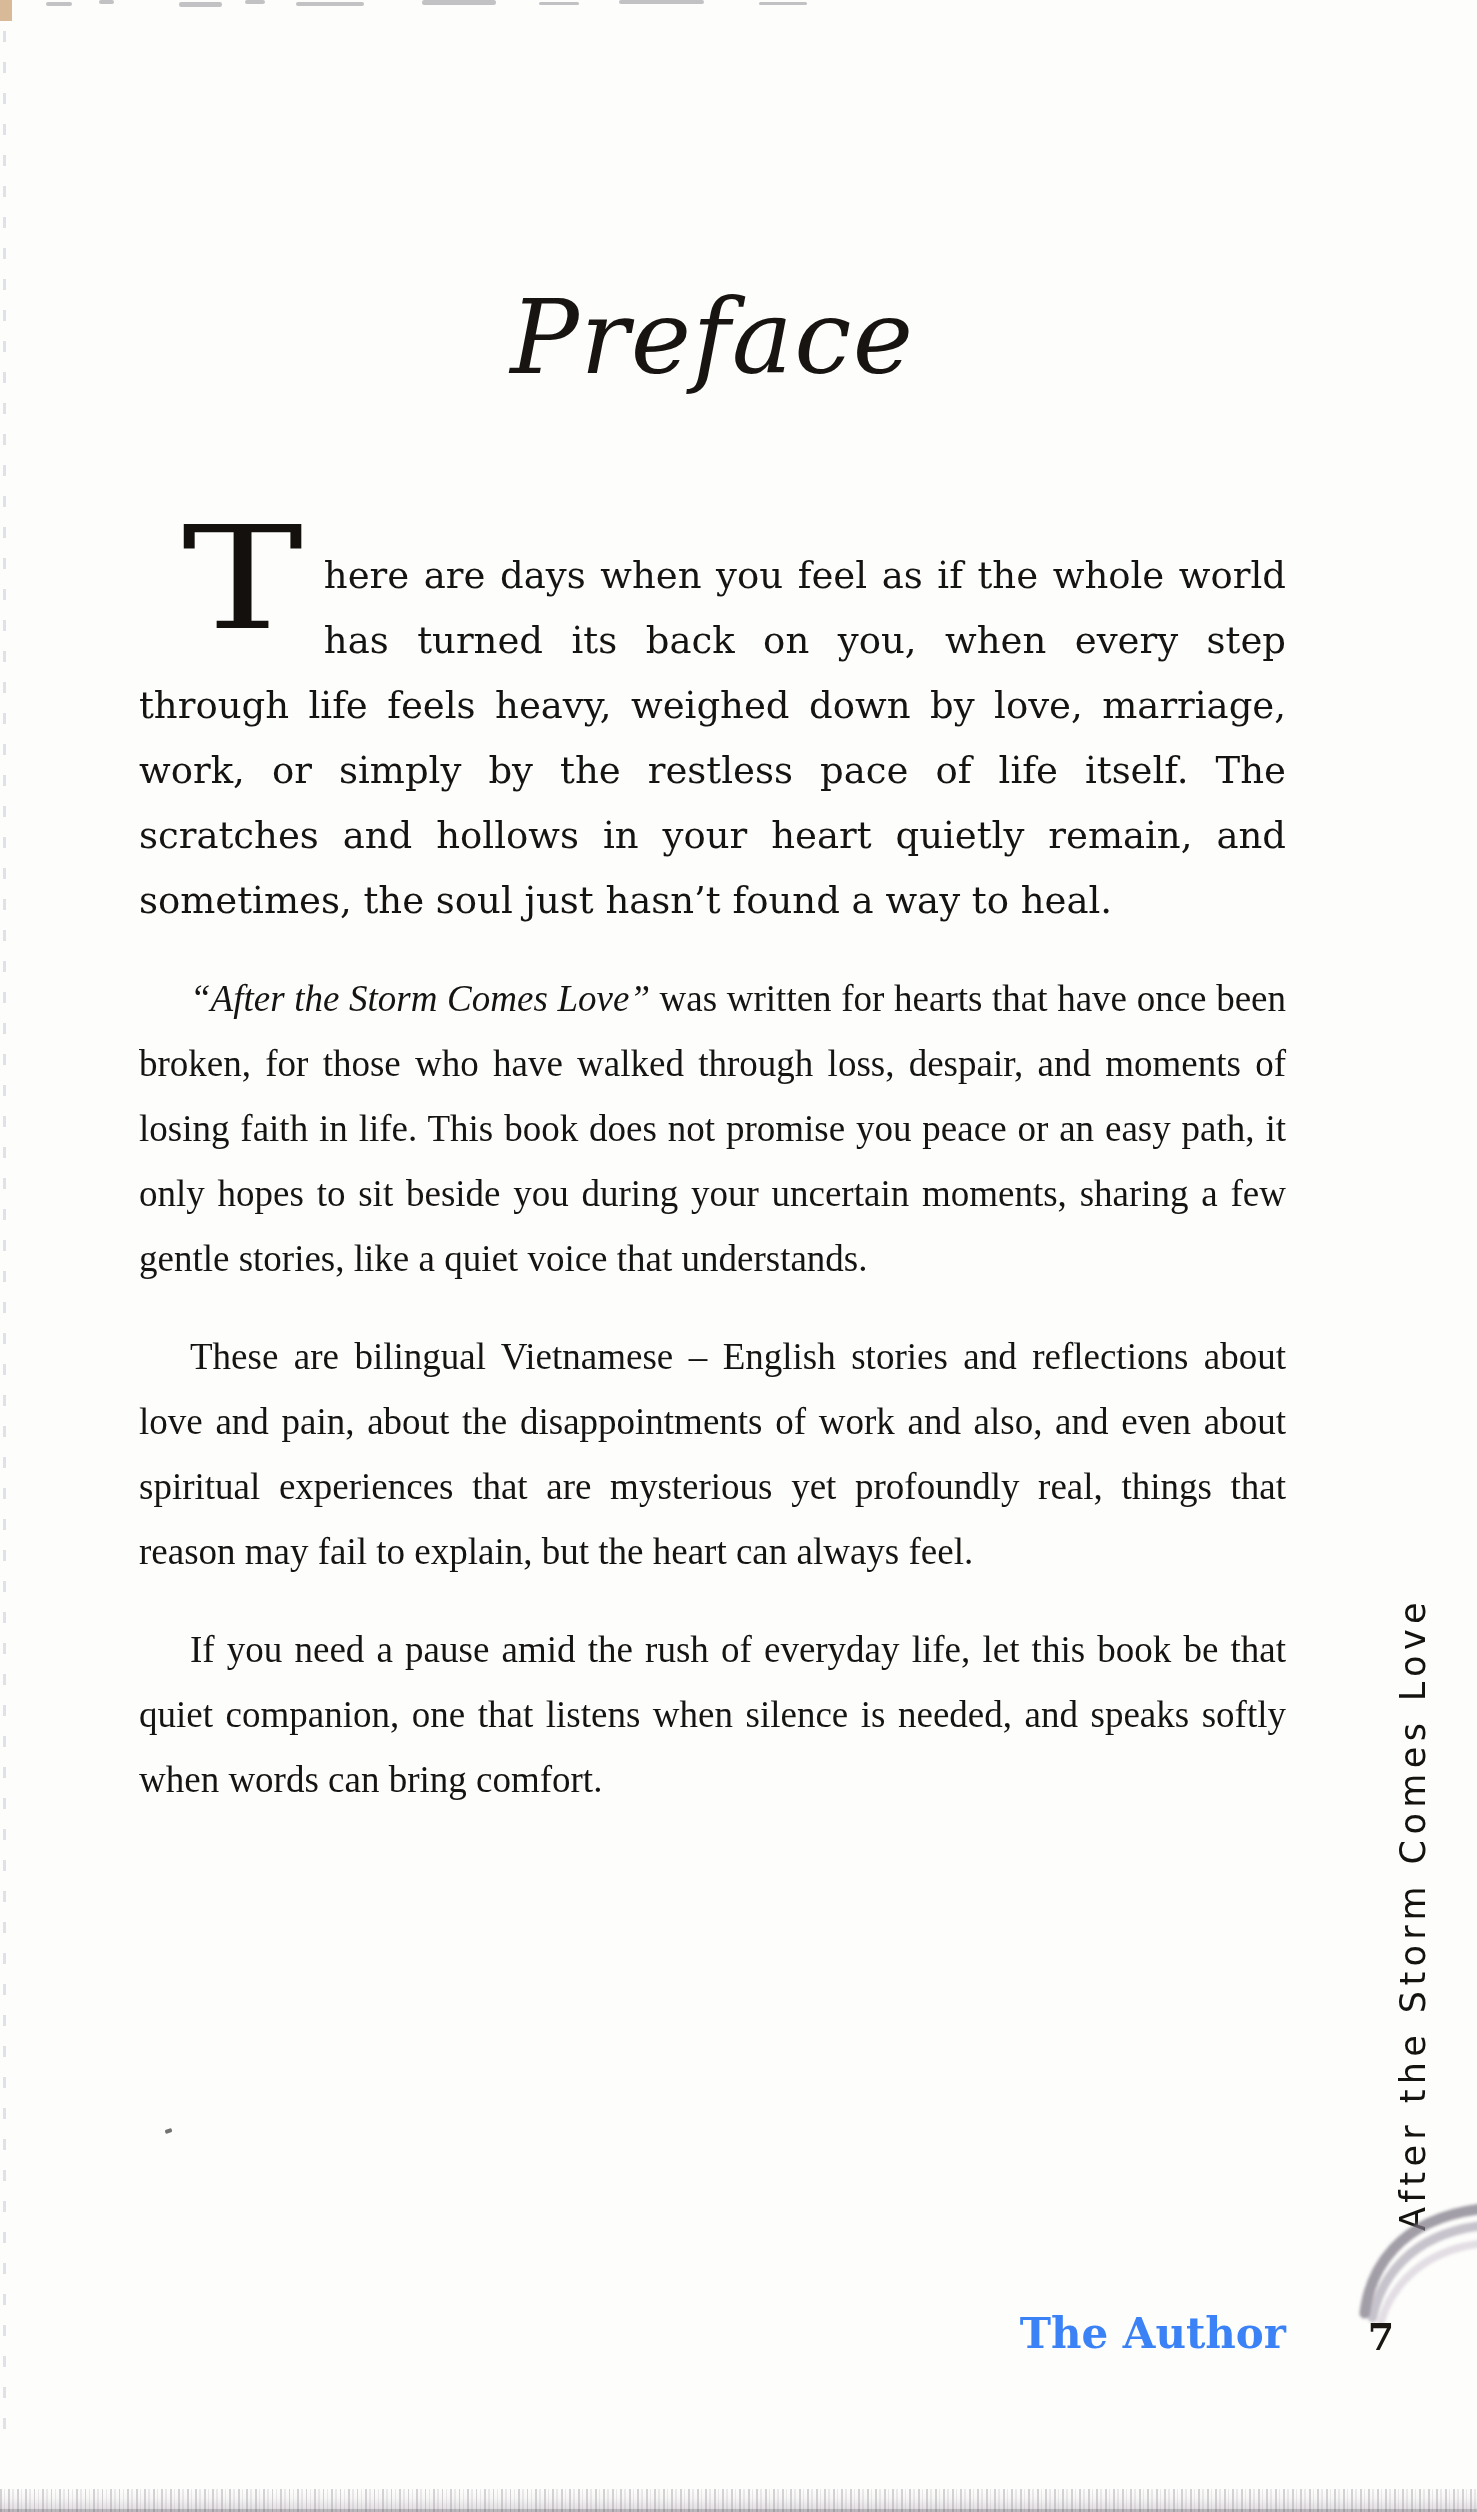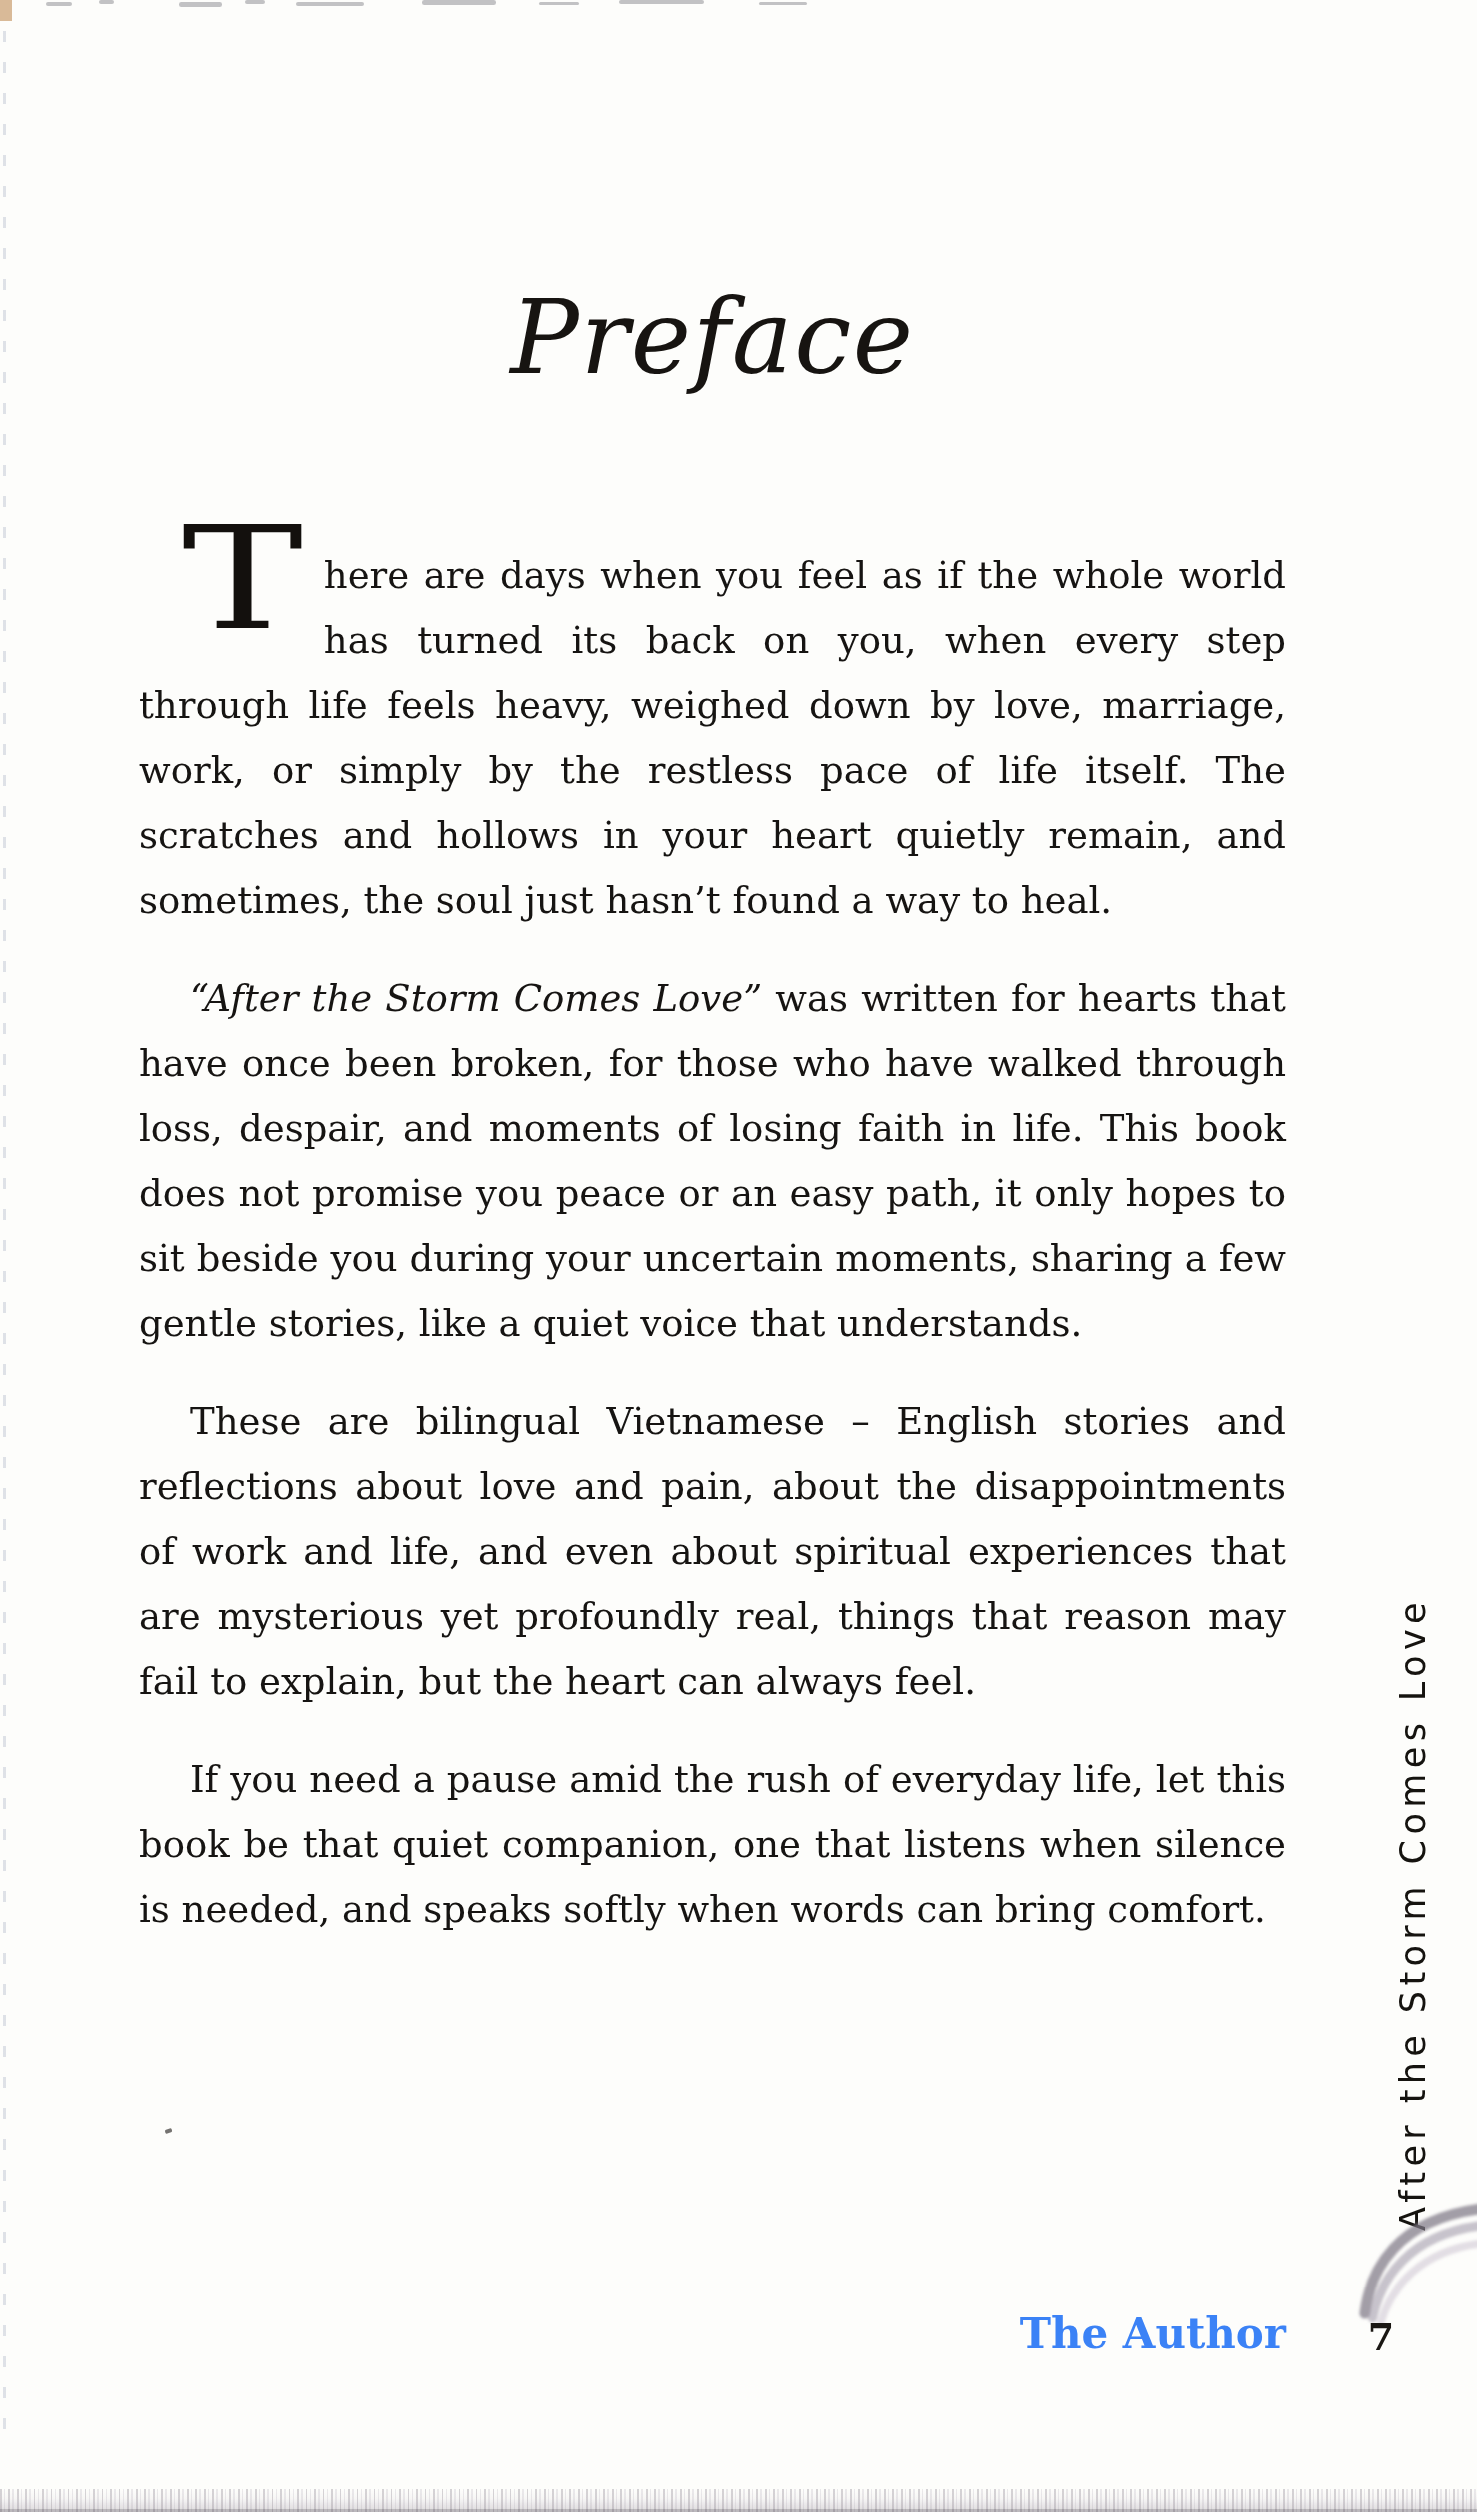--- a/index.html
+++ b/index.html
@@ -18,21 +18,21 @@
     color:#171411;letter-spacing:1.5px;margin:0;font-weight:500;
   }
 
   
   .body-text{
     position:absolute;left:139px;top:543px;width:1147px;
     font-size:37px;line-height:65px;color:#161412;
     text-align:justify;
   }
   .body-text p{margin:0 0 33px 0;}
-  .body-text p.indent{text-indent:51px;}
+  .body-text p.indent{text-indent:51px;font-family:Liberation Serif, serif;}
   .dropcap{
     float:left;width:131px;height:129px;margin:-29px 10.8px 0 43px;
     font:143px/129px "DejaVu Serif",serif;color:#13100d;
     transform:scaleX(1.27);transform-origin:left top;
   }
   .btitle{font-style:italic;}
 
   
   .signature{
     position:absolute;left:139px;top:2311px;width:1147px;
@@ -94,21 +94,21 @@
   <h1 class="title">Preface</h1>
 
   <div class="body-text">
     <p>
       <span class="dropcap">T</span>
       <span>here are days when you feel as if the whole world has turned its back on you, when every step through life feels heavy, weighed down by love, marriage, work, or simply by the restless pace of life itself. The scratches and hollows in your heart quietly remain, and sometimes, the soul just hasn’t found a way to heal.</span>
     </p>
     <p class="indent">
       <span class="btitle">“After the Storm Comes Love”</span><span> was written for hearts that have once been broken, for those who have walked through loss, despair, and moments of losing faith in life. This book does not promise you peace or an easy path, it only hopes to sit beside you during your uncertain moments, sharing a few gentle stories, like a quiet voice that understands.</span>
     </p>
-    <p class="indent">These are bilingual Vietnamese – English stories and reflections about love and pain, about the disappointments of work and life, and even about spiritual experiences that are mysterious yet profoundly real, things that reason may fail to explain, but the heart can always feel.</p>
+    <p class="indent">These are bilingual Vietnamese – English stories and reflections about love and pain, about the disappointments of work and also, and even about spiritual experiences that are mysterious yet profoundly real, things that reason may fail to explain, but the heart can always feel.</p>
     <p class="indent">If you need a pause amid the rush of everyday life, let this book be that quiet companion, one that listens when silence is needed, and speaks softly when words can bring comfort.</p>
   </div>
 
   <div class="stray-mark"></div>
 
   <div class="signature">The Author</div>
 
   <div class="side-title">After the Storm Comes Love</div>
 
   <svg class="swoosh" width="154" height="162" viewBox="0 0 200 210">

